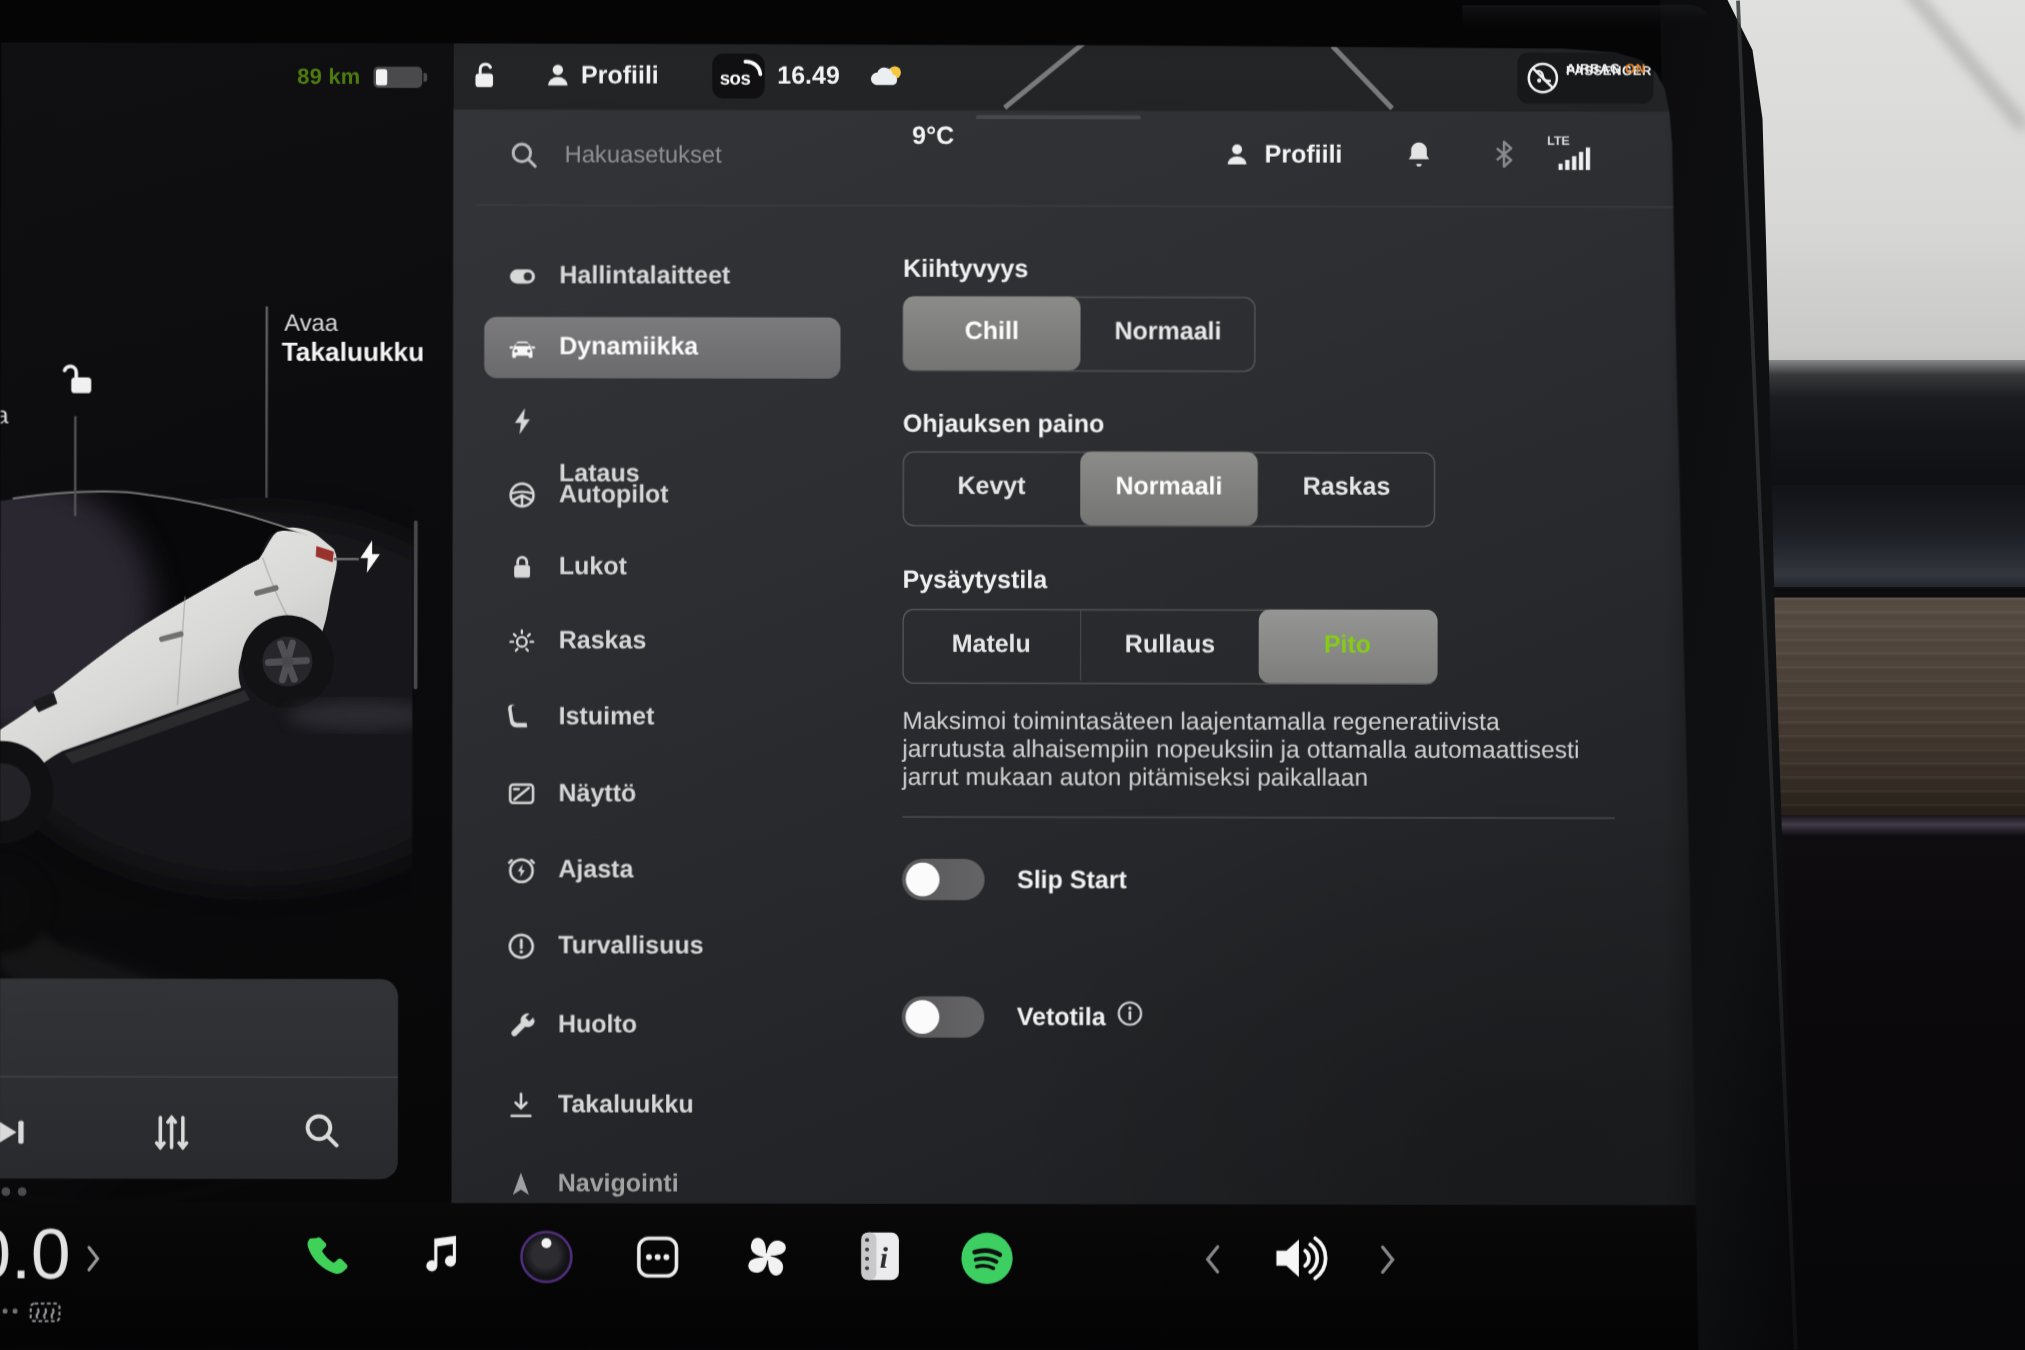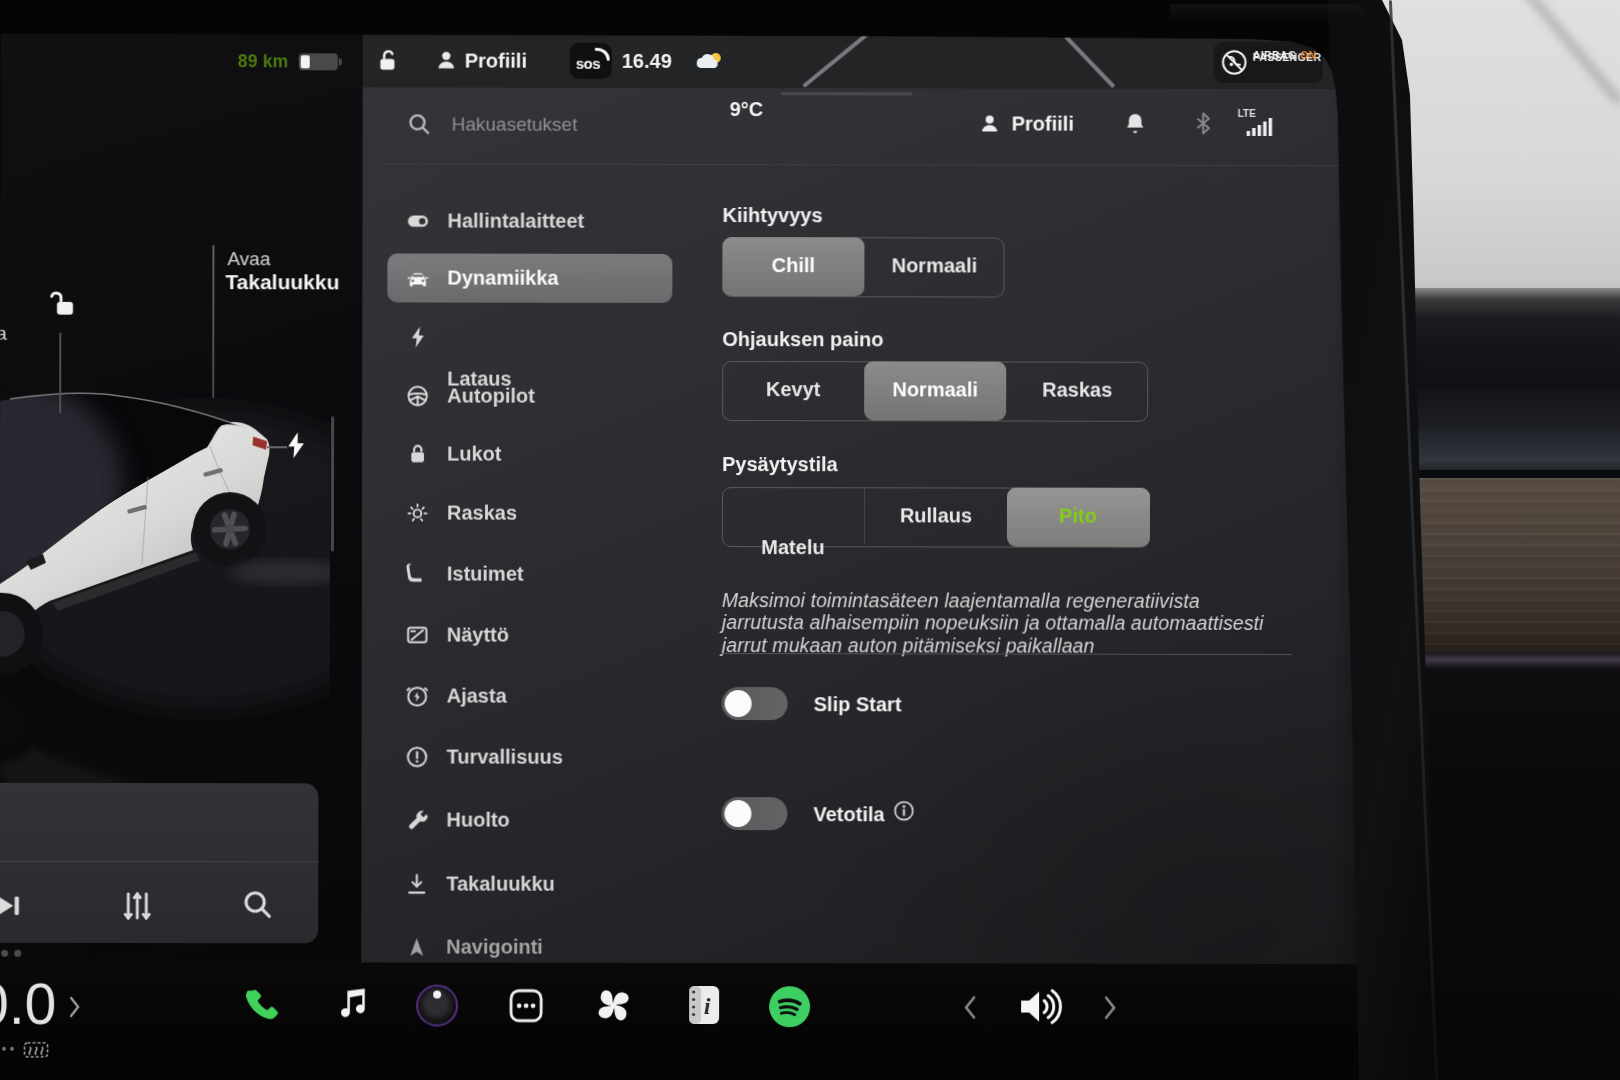--- a/index.html
+++ b/index.html
@@ -232,24 +232,24 @@
     <div class="lbl" style="left:722px;top:328px;">Ohjauksen paino</div>
     <div class="seg" style="left:722px;top:361px;width:424px;height:58px;"></div>
     <div class="segsel" style="left:864px;top:361px;width:142px;height:59px;"></div>
     <div class="segt" style="left:793px;top:378px;">Kevyt</div>
     <div class="segt" style="left:935px;top:378px;color:#fdfdfd;">Normaali</div>
     <div class="segt" style="left:1077px;top:378px;">Raskas</div>
     <div class="lbl" style="left:722px;top:453px;">Pysäytystila</div>
     <div class="seg" style="left:722px;top:487px;width:426px;height:58px;"></div>
     <div class="abs" style="left:864px;top:488px;width:1px;height:56px;background:#454648;"></div>
     <div class="segsel" style="left:1007px;top:487px;width:143px;height:59px;background:linear-gradient(180deg,#959693 0%,#7d7e7b 100%);"></div>
-    <div class="segt" style="left:793px;top:504px;margin-top:32px;">Matelu</div>
+    <div class="segt" style="left:793px;top:504px;">Matelu</div>
     <div class="segt" style="left:936px;top:504px;">Rullaus</div>
     <div class="segt" style="left:1078px;top:504px;color:#84cc16;">Pito</div>
-    <div class="para" style="left:722px;top:589px;font-style:italic;">Maksimoi toimintasäteen laajentamalla regeneratiivista<br>jarrutusta alhaisempiin nopeuksiin ja ottamalla automaattisesti<br>jarrut mukaan auton pitämiseksi paikallaan</div>
+    <div class="para" style="left:722px;top:566px;">Maksimoi toimintasäteen laajentamalla regeneratiivista<br>jarrutusta alhaisempiin nopeuksiin ja ottamalla automaattisesti<br>jarrut mukaan auton pitämiseksi paikallaan</div>
     <div class="abs" style="left:722px;top:653px;width:570px;height:1px;background:#515254;"></div>
     <div class="tog" style="left:722px;top:687px;"></div>
     <div class="lbl" style="left:814px;top:693px;">Slip Start</div>
     <div class="tog" style="left:722px;top:797px;"></div>
     <div class="lbl" style="left:814px;top:803px;">Vetotila</div>
     <svg class="abs" style="left:893px;top:799px;" width="23" height="23" viewBox="0 0 24 24" fill="none" stroke="#d5d5d6" stroke-width="1.8">
       <circle cx="12" cy="12" r="9.3"></circle>
       <path d="M12 11 v5.5" stroke-width="2.2" stroke-linecap="round"></path>
       <circle cx="12" cy="7.5" r="1.4" fill="#d5d5d6" stroke="none"></circle>
     </svg>

